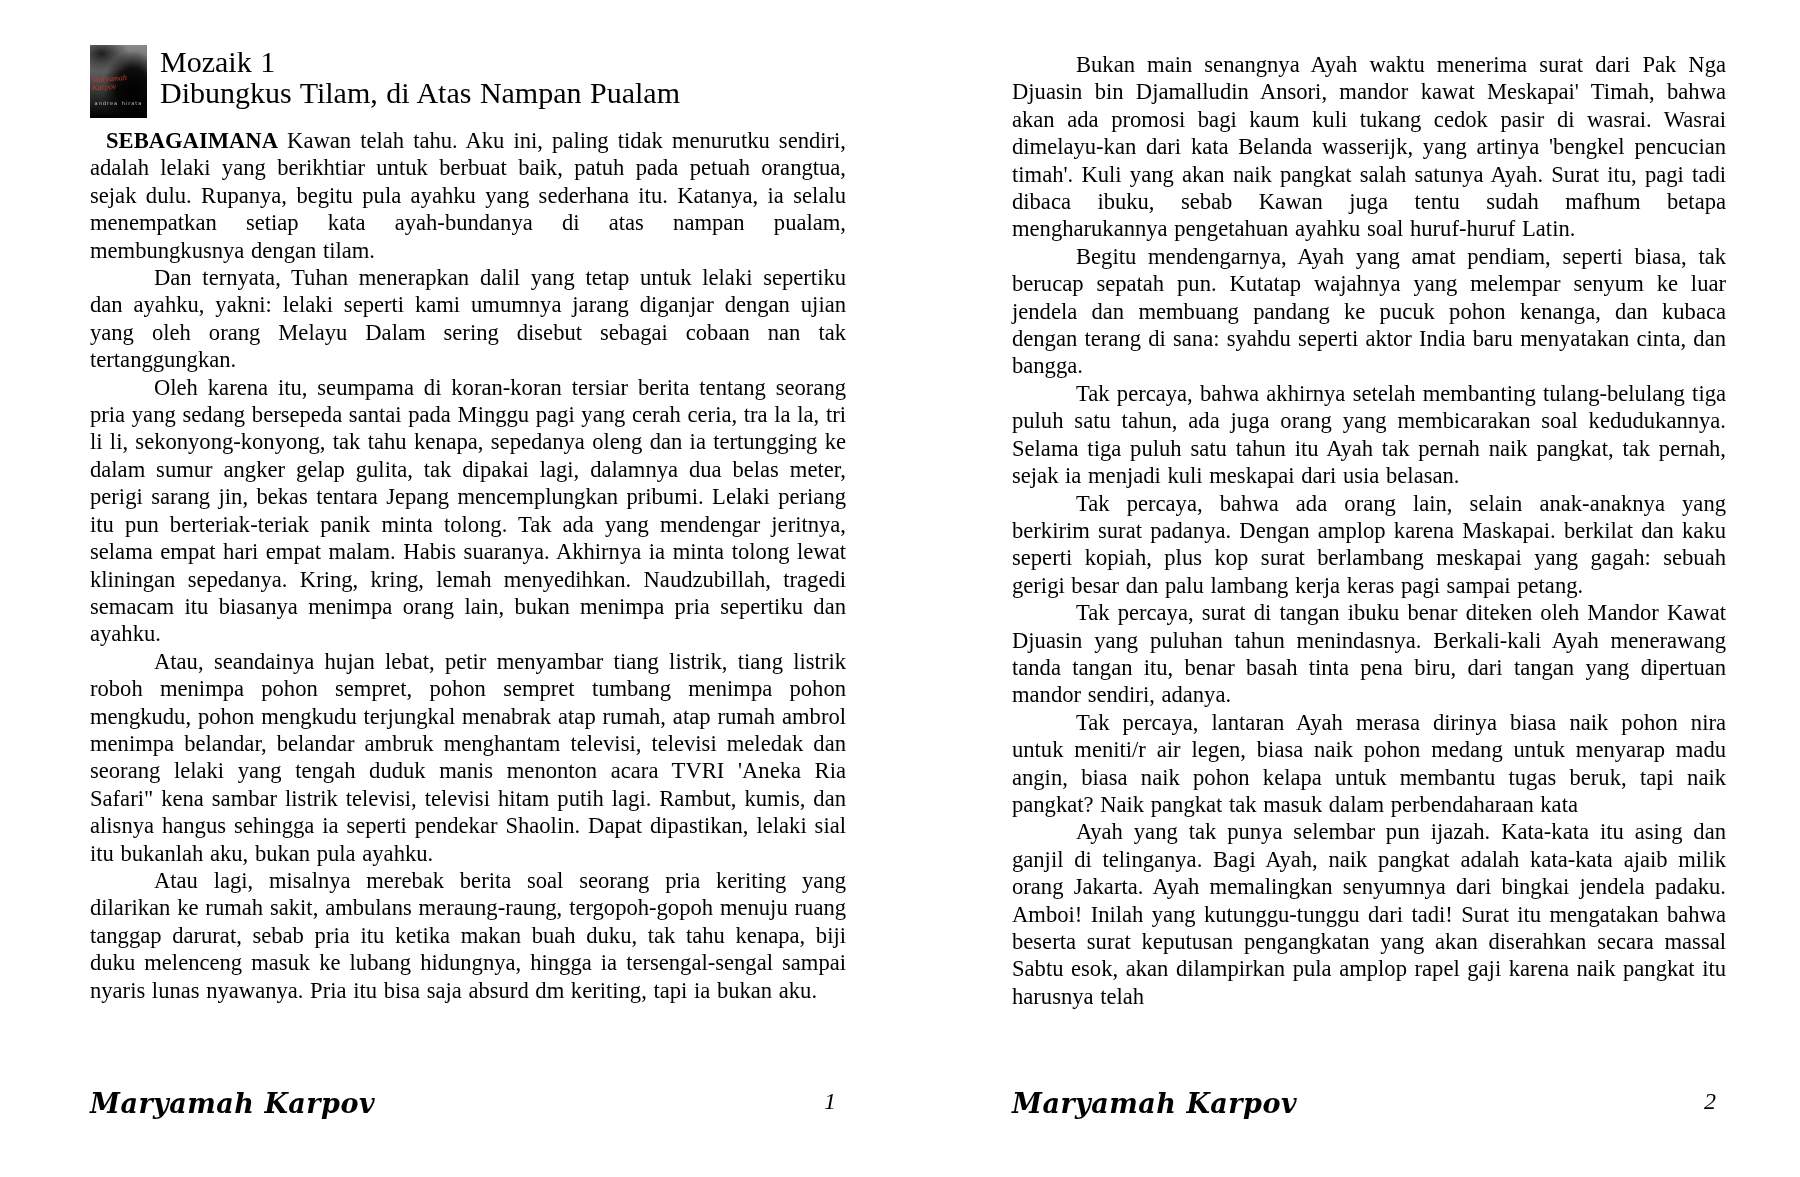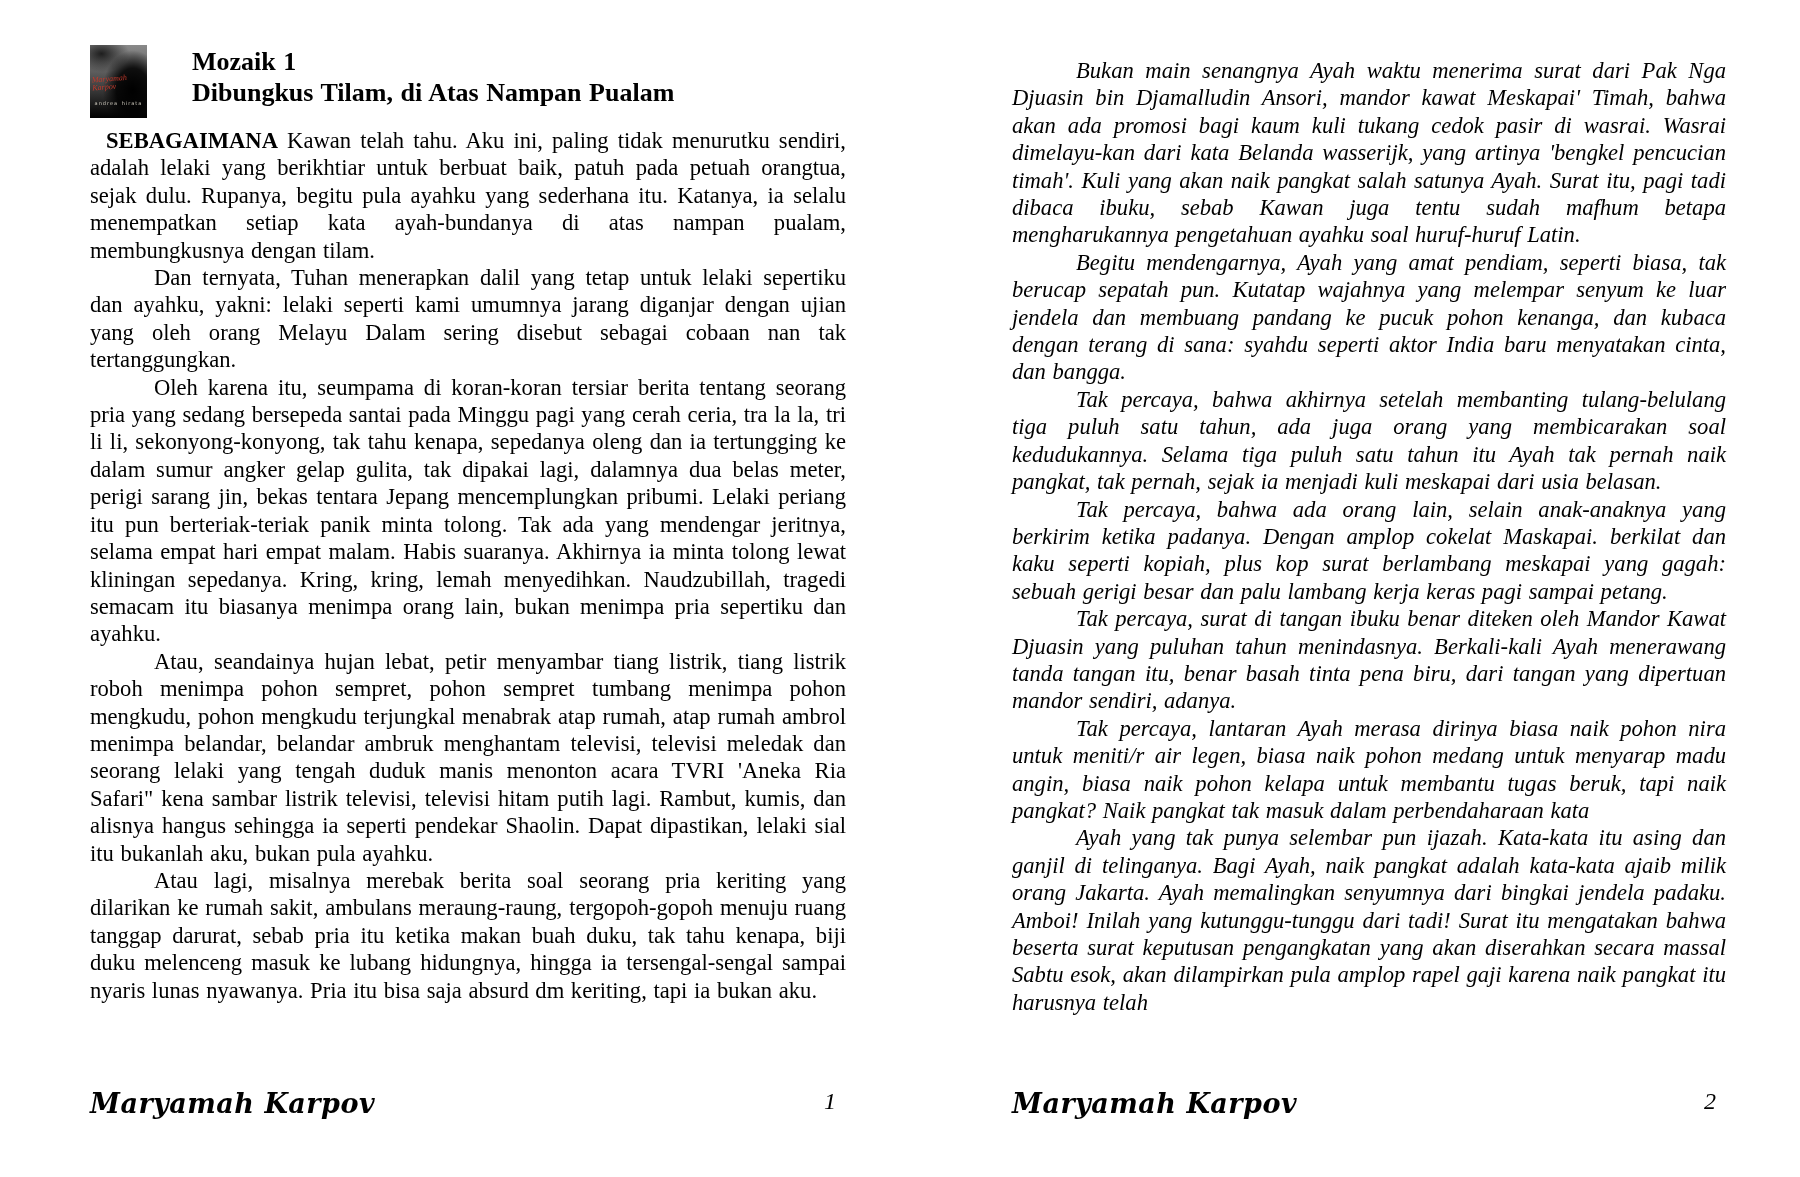--- a/index.html
+++ b/index.html
@@ -15,21 +15,21 @@
   .col {
     position: absolute;
     text-align: justify;
     font-size: 22.6px;
     line-height: 27.4px;
     word-spacing: 1px;
   }
   .col p { margin: 0; text-indent: 64px; }
   .col p.no-indent { text-indent: 0; }
   #left-col  { left: 90px;  top: 45px; width: 756px;  }
-  #right-col { left: 1012px; top: 57px; width: 714px; font-style: italic; }
+  #right-col { left: 1012px; top: 51px; width: 714px; }
 
   
   .chapter-header { display: flex; align-items: flex-start; gap: 13px; margin-bottom: 9px; text-align: left; }
   .cover {
     width: 57px; height: 73px; flex: 0 0 auto;
     background:
       radial-gradient(ellipse 30px 40px at 75% 62%, #000 0%, rgba(0,0,0,0.85) 55%, rgba(0,0,0,0) 100%),
       radial-gradient(ellipse 40px 26px at 20% 12%, rgba(20,20,20,0.9) 0%, rgba(20,20,20,0) 70%),
       linear-gradient(180deg, #8a8a8a 0%, #6d6d6d 25%, #3c3c3c 60%, #101010 88%, #000 100%);
     position: relative; overflow: hidden;
@@ -39,21 +39,21 @@
     font-style: italic; font-size: 8px; line-height: 8px;
     color: #c0392b; transform: rotate(-4deg);
   }
   .cover-author {
     position: absolute; left: 0; bottom: 1px; width: 100%;
     font-size: 5px; letter-spacing: 1px; color: #cfcabe; text-align: center;
     font-family: "DejaVu Sans", sans-serif;
   }
   .chapter-titles { padding-top: 1px; }
   .chapter-no, .chapter-title {
-    font-weight: bold; font-size: 26px; line-height: 31px; white-space: nowrap; margin-left: 32px;
+    font-weight: normal; font-size: 30px; line-height: 31px; white-space: nowrap;
   }
   .lead-word { font-weight: bold; margin-left: 16px; }
 
   
   .footer {
     position: absolute; top: 1088px; height: 40px;
     display: flex; justify-content: space-between; align-items: flex-start;
   }
   #left-footer  { left: 90px;  width: 756px; }
   #right-footer { left: 1012px; width: 714px; }
@@ -85,21 +85,21 @@
     <p>Dan ternyata, Tuhan menerapkan dalil yang tetap untuk lelaki sepertiku dan ayahku, yakni: lelaki seperti kami umumnya jarang diganjar dengan ujian yang oleh orang Melayu Dalam sering disebut sebagai cobaan nan tak tertanggungkan.</p>
     <p>Oleh karena itu, seumpama di koran-koran tersiar berita tentang seorang pria yang sedang bersepeda santai pada Minggu pagi yang cerah ceria, tra la la, tri li li, sekonyong-konyong, tak tahu kenapa, sepedanya oleng dan ia tertungging ke dalam sumur angker gelap gulita, tak dipakai lagi, dalamnya dua belas meter, perigi sarang jin, bekas tentara Jepang mencemplungkan pribumi. Lelaki periang itu pun berteriak-teriak panik minta tolong. Tak ada yang mendengar jeritnya, selama empat hari empat malam. Habis suaranya. Akhirnya ia minta tolong lewat kliningan sepedanya. Kring, kring, lemah menyedihkan. Naudzubillah, tragedi semacam itu biasanya menimpa orang lain, bukan menimpa pria sepertiku dan ayahku.</p>
     <p>Atau, seandainya hujan lebat, petir menyambar tiang listrik, tiang listrik roboh menimpa pohon sempret, pohon sempret tumbang menimpa pohon mengkudu, pohon mengkudu terjungkal menabrak atap rumah, atap rumah ambrol menimpa belandar, belandar ambruk menghantam televisi, televisi meledak dan seorang lelaki yang tengah duduk manis menonton acara TVRI 'Aneka Ria Safari" kena sambar listrik televisi, televisi hitam putih lagi. Rambut, kumis, dan alisnya hangus sehingga ia seperti pendekar Shaolin. Dapat dipastikan, lelaki sial itu bukanlah aku, bukan pula ayahku.</p>
     <p>Atau lagi, misalnya merebak berita soal seorang pria keriting yang dilarikan ke rumah sakit, ambulans meraung-raung, tergopoh-gopoh menuju ruang tanggap darurat, sebab pria itu ketika makan buah duku, tak tahu kenapa, biji duku melenceng masuk ke lubang hidungnya, hingga ia tersengal-sengal sampai nyaris lunas nyawanya. Pria itu bisa saja absurd dm keriting, tapi ia bukan aku.</p>
   </div>
 
   <div id="right-col" class="col">
     <p>Bukan main senangnya Ayah waktu menerima surat dari Pak Nga Djuasin bin Djamalludin Ansori, mandor kawat Meskapai' Timah, bahwa akan ada promosi bagi kaum kuli tukang cedok pasir di wasrai. Wasrai dimelayu-kan dari kata Belanda wasserijk, yang artinya 'bengkel pencucian timah'. Kuli yang akan naik pangkat salah satunya Ayah. Surat itu, pagi tadi dibaca ibuku, sebab Kawan juga tentu sudah mafhum betapa mengharukannya pengetahuan ayahku soal huruf-huruf Latin.</p>
     <p>Begitu mendengarnya, Ayah yang amat pendiam, seperti biasa, tak berucap sepatah pun. Kutatap wajahnya yang melempar senyum ke luar jendela dan membuang pandang ke pucuk pohon kenanga, dan kubaca dengan terang di sana: syahdu seperti aktor India baru menyatakan cinta, dan bangga.</p>
     <p>Tak percaya, bahwa akhirnya setelah membanting tulang-belulang tiga puluh satu tahun, ada juga orang yang membicarakan soal kedudukannya. Selama tiga puluh satu tahun itu Ayah tak pernah naik pangkat, tak pernah, sejak ia menjadi kuli meskapai dari usia belasan.</p>
-    <p>Tak percaya, bahwa ada orang lain, selain anak-anaknya yang berkirim ketika padanya. Dengan amplop cokelat Maskapai. berkilat dan kaku seperti kopiah, plus kop surat berlambang meskapai yang gagah: sebuah gerigi besar dan palu lambang kerja keras pagi sampai petang.</p>
+    <p>Tak percaya, bahwa ada orang lain, selain anak-anaknya yang berkirim surat padanya. Dengan amplop karena Maskapai. berkilat dan kaku seperti kopiah, plus kop surat berlambang meskapai yang gagah: sebuah gerigi besar dan palu lambang kerja keras pagi sampai petang.</p>
     <p>Tak percaya, surat di tangan ibuku benar diteken oleh Mandor Kawat Djuasin yang puluhan tahun menindasnya. Berkali-kali Ayah menerawang tanda tangan itu, benar basah tinta pena biru, dari tangan yang dipertuan mandor sendiri, adanya.</p>
     <p>Tak percaya, lantaran Ayah merasa dirinya biasa naik pohon nira untuk meniti/r air legen, biasa naik pohon medang untuk menyarap madu angin, biasa naik pohon kelapa untuk membantu tugas beruk, tapi naik pangkat? Naik pangkat tak masuk dalam perbendaharaan kata</p>
     <p>Ayah yang tak punya selembar pun ijazah. Kata-kata itu asing dan ganjil di telinganya. Bagi Ayah, naik pangkat adalah kata-kata ajaib milik orang Jakarta. Ayah memalingkan senyumnya dari bingkai jendela padaku. Amboi! Inilah yang kutunggu-tunggu dari tadi! Surat itu mengatakan bahwa beserta surat keputusan pengangkatan yang akan diserahkan secara massal Sabtu esok, akan dilampirkan pula amplop rapel gaji karena naik pangkat itu harusnya telah</p>
   </div>
 
   <div id="left-footer" class="footer">
     <span class="footer-title">Maryamah Karpov</span>
     <span class="footer-page">1</span>
   </div>
   <div id="right-footer" class="footer">

